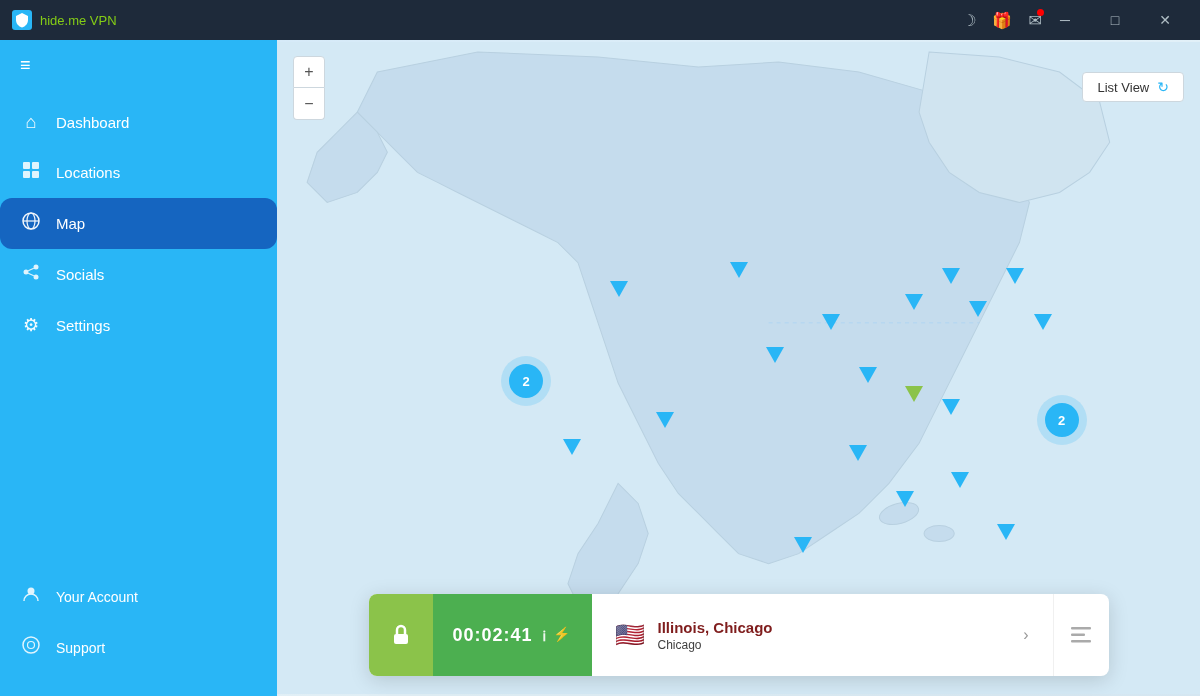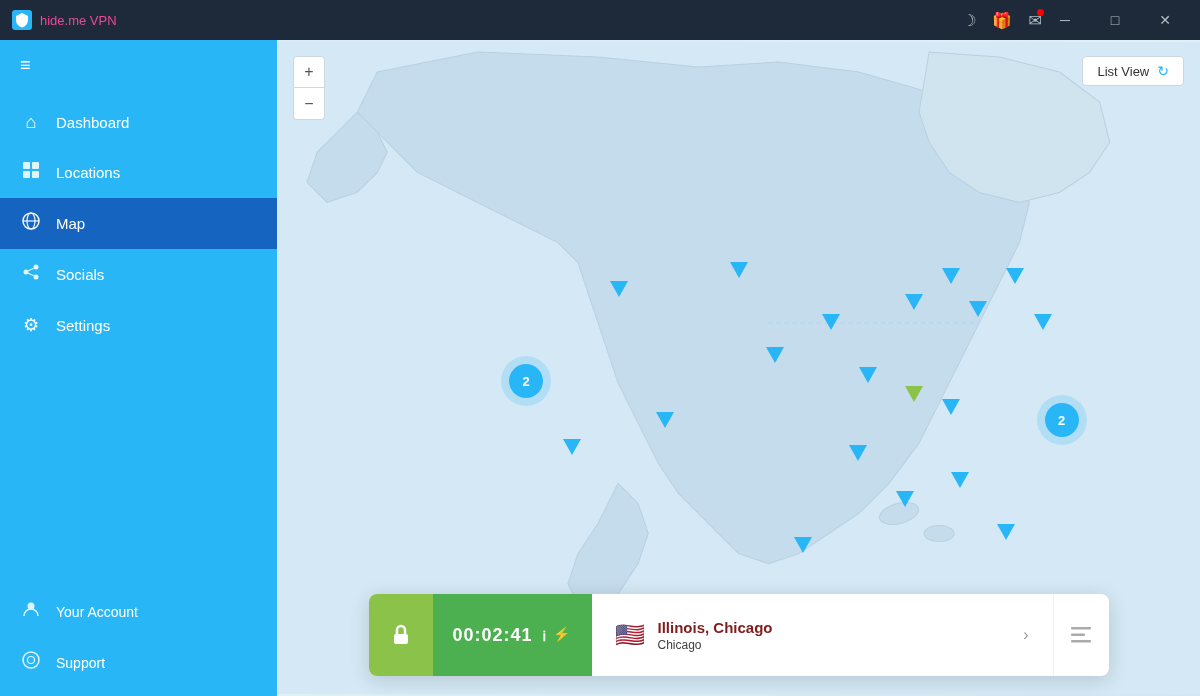--- a/index.html
+++ b/index.html
@@ -12,21 +12,21 @@
       display: flex;
       align-items: center;
       justify-content: space-between;
       padding: 0 12px;
       flex-shrink: 0;
     }
     .titlebar-left {
       display: flex;
       align-items: center;
       gap: 8px;
-      color: #ec4899;
+      color: #84cc16;
       font-size: 13px;
       font-weight: 500;
     }
     .titlebar-logo {
       width: 20px; height: 20px;
       background: #29b6f6;
       border-radius: 3px;
       display: flex; align-items: center; justify-content: center;
       font-size: 10px; color: white; font-weight: bold;
     }
@@ -99,34 +99,35 @@
       padding: 14px 20px;
       color: white;
       font-size: 15px;
       font-weight: 400;
       cursor: pointer;
       gap: 14px;
       position: relative;
     }
     .nav-item.active {
       background: #1565c0;
+      border-radius: 12px;
     }
     .nav-item .nav-icon {
       font-size: 18px;
       opacity: 0.95;
       width: 22px;
       text-align: center;
     }
     .nav-item .nav-label { flex: 1; }
     .nav-item .nav-chevron {
       font-size: 12px;
       opacity: 0.8;
     }
     .sidebar-bottom {
-      padding-bottom: 8px;
+      padding-bottom: 23px;
     }
     .sidebar-bottom .nav-item {
       font-size: 14px;
     }
 
     
     .content {
       flex: 1;
       position: relative;
       overflow: hidden;
@@ -168,21 +169,21 @@
       cursor: pointer;
       font-size: 16px;
       color: #555;
     }
     .map-ctrl-btn:first-child { border-radius: 4px 4px 0 0; }
     .map-ctrl-btn:last-child { border-radius: 0 0 4px 4px; border-top: none; }
 
     
     .list-view-btn {
       position: absolute;
-      top: 16px;
+      top: 32px;
       right: 16px;
       background: white;
       border: 1px solid #cdd7de;
       border-radius: 4px;
       padding: 6px 14px;
       font-size: 13px;
       color: #333;
       cursor: pointer;
       display: flex;
       align-items: center;

